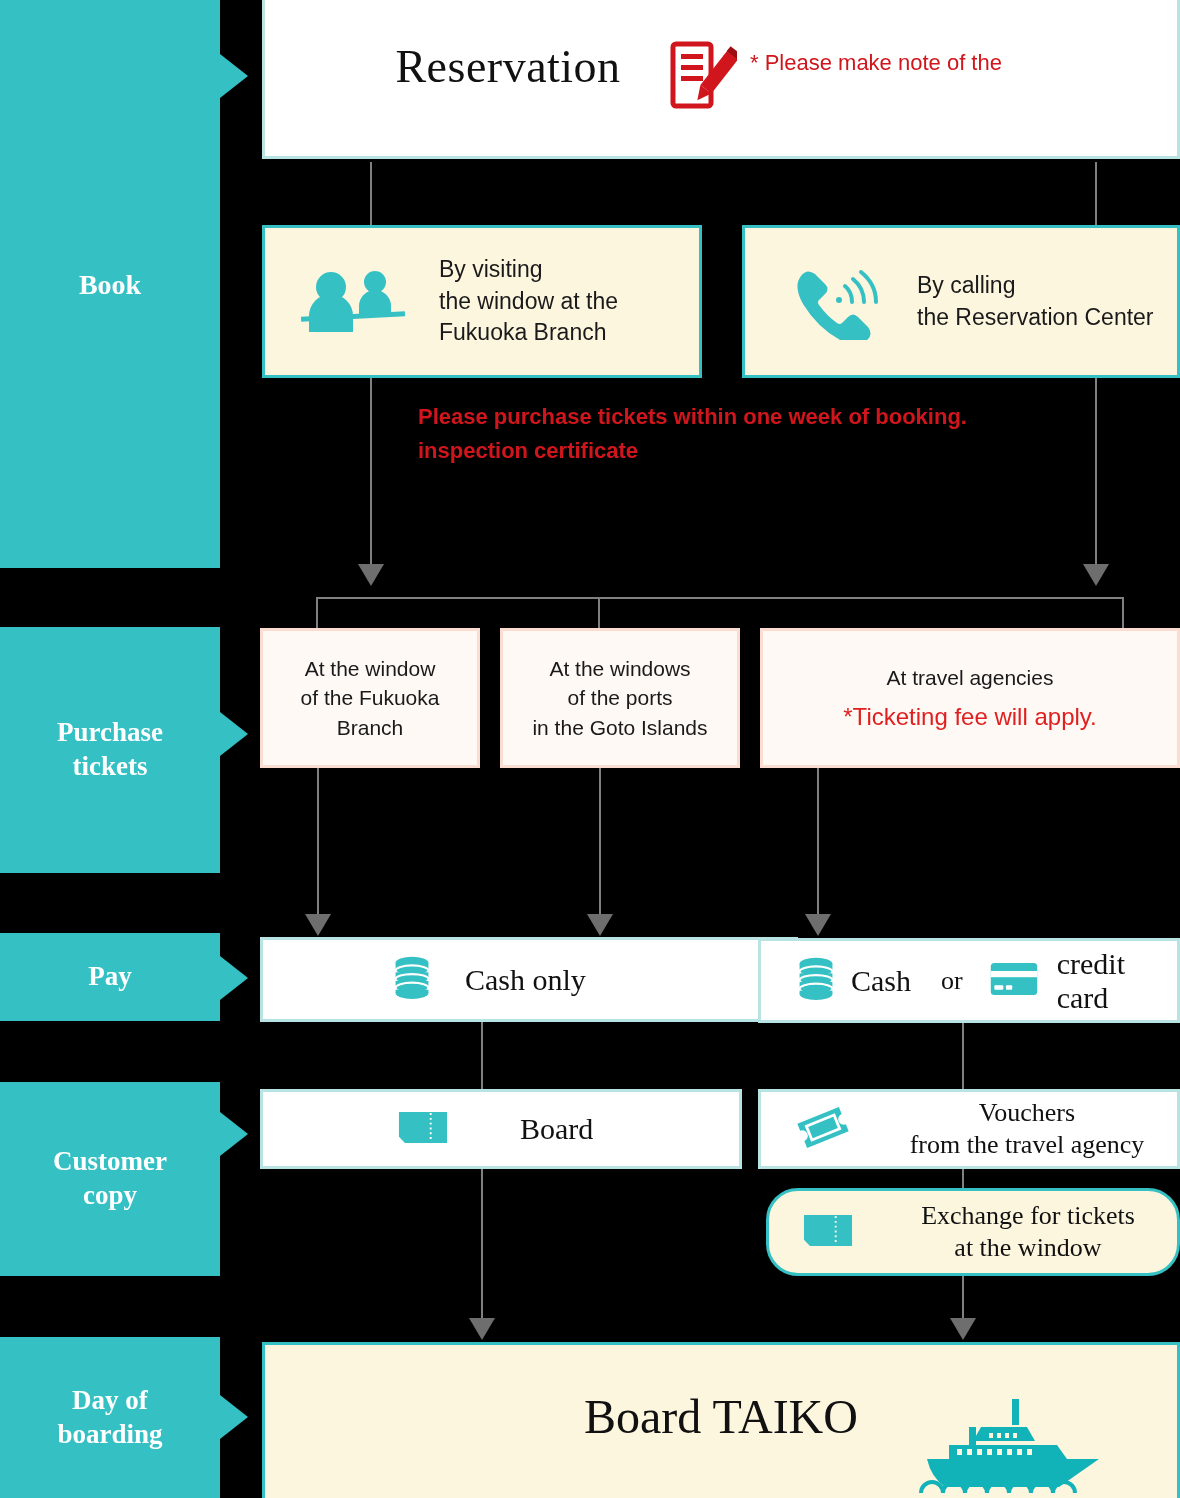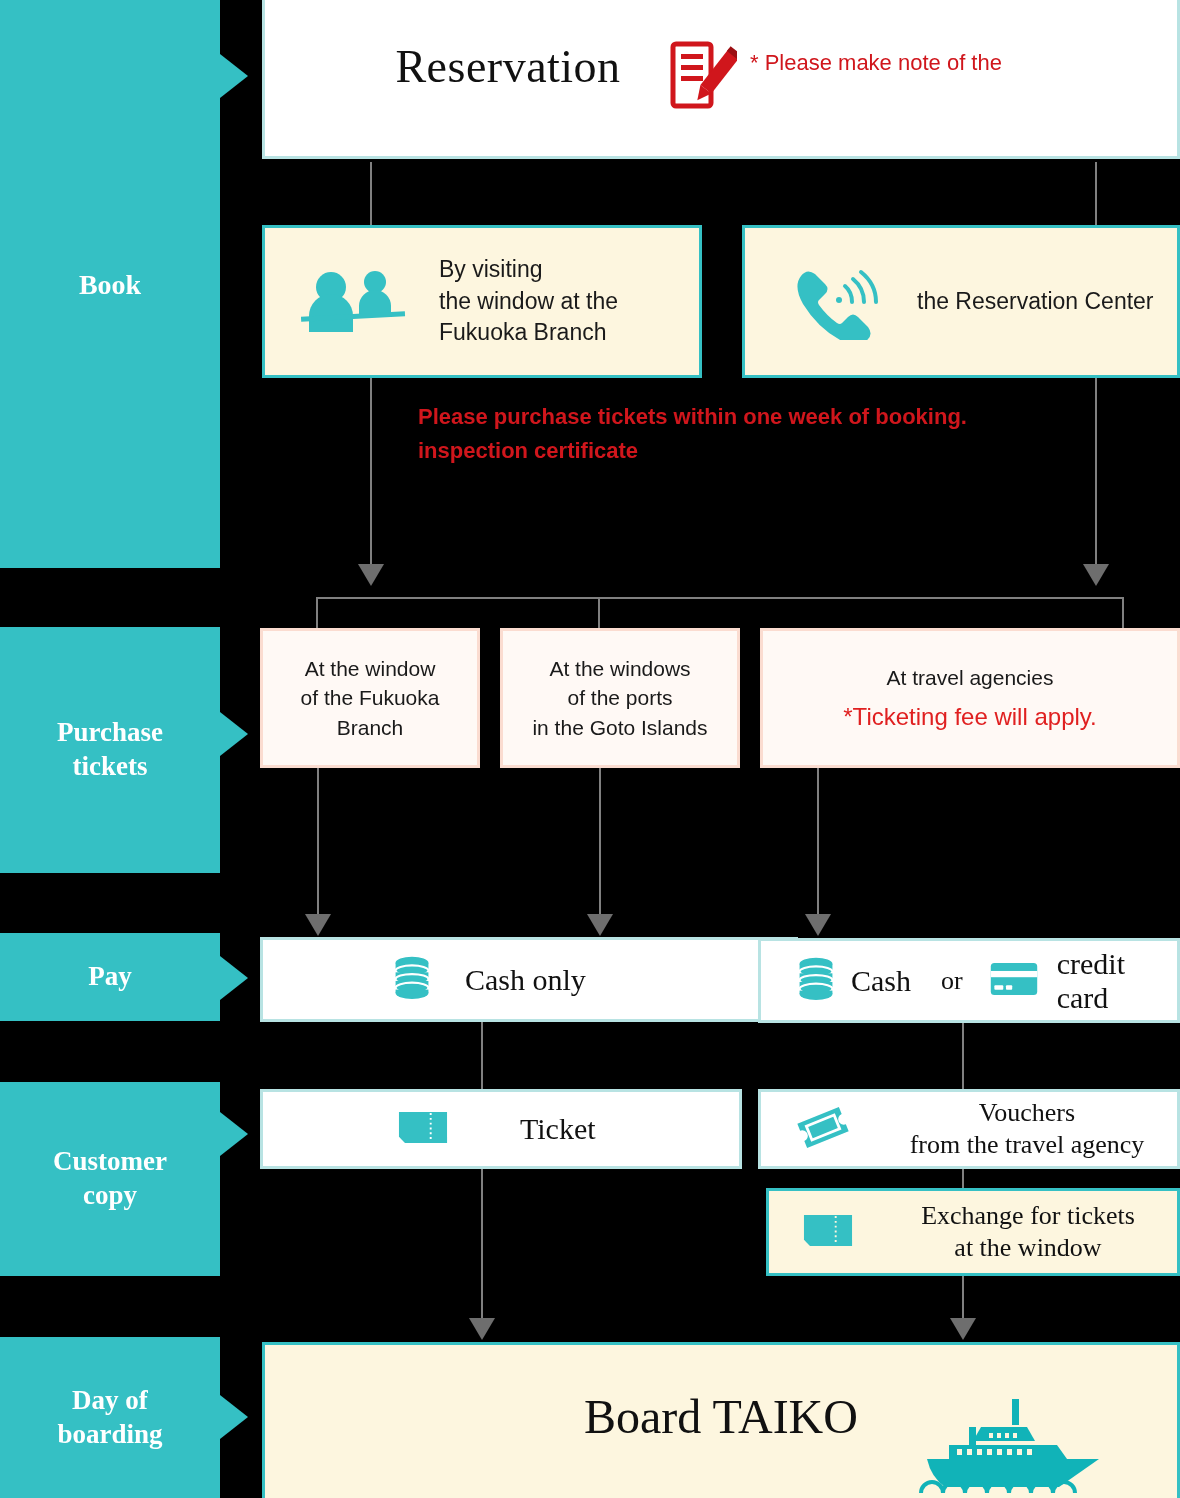--- a/index.html
+++ b/index.html
@@ -74,21 +74,21 @@
   .purchase-txt{width:100%;text-align:center;font-size:21px;color:#1a1a1a;line-height:1.4;}
   .fee-red{color:#e02020;font-size:24px;}
 
   
   #pay-left{left:260px;top:937px;width:538px;height:85px;}
   #pay-right{left:758px;top:938px;width:422px;height:85px;}
 
   
   #copy-ticket{left:260px;top:1089px;width:482px;height:80px;}
   #copy-voucher{left:758px;top:1089px;width:422px;height:80px;}
-  #copy-exchange{left:766px;top:1188px;width:414px;height:88px;}
+  #copy-exchange{left:766px;top:1188px;width:414px;height:88px;border-radius:32px;}
 
   
   #board-box{left:262px;top:1342px;width:918px;height:160px;}
   #board-title{
     position:absolute;left:0;right:0;top:44px;text-align:center;
     font-size:48px;color:#111;
   }
   #ship-icon{position:absolute;right:78px;bottom:0px;width:190px;height:110px;}
 
   .icon{flex:0 0 auto;}
@@ -206,20 +206,21 @@
     <div class="icon" style="margin-left:38px;">
       <svg viewBox="0 0 100 80" width="100" height="80">
         <path d="M18 16 q6 -8 14 -2 l10 10 q5 5 0 10 l-6 6 q-2 2 0 5 8 11 18 18 3 2 5 0 l6 -6 q5 -5 10 0 l10 10 q6 8 -2 14 -10 8 -22 1 Q36 70 20 44 Q10 26 18 16 z" fill="#35c0c4"></path>
         <path d="M62 26 q7 6 7 16" stroke="#35c0c4" stroke-width="4" fill="none" stroke-linecap="round"></path>
         <path d="M70 19 q11 9 11 23" stroke="#35c0c4" stroke-width="4" fill="none" stroke-linecap="round"></path>
         <path d="M78 12 q15 12 15 30" stroke="#35c0c4" stroke-width="4" fill="none" stroke-linecap="round"></path>
         <circle cx="56" cy="40" r="3" fill="#35c0c4"></circle>
       </svg>
     </div>
     <div class="sans book-txt" style="margin-left:34px;">
+      <div>By calling</div>
       <div>the Reservation Center</div>
     </div>
   </div>
 
   <div class="sans" id="red-notice">
     <span class="l1">Please purchase tickets within one week of booking.</span>
     <span class="l3">inspection certificate</span>
   </div>
 
   <div class="box box-pink" id="purchase-a">
@@ -295,21 +296,21 @@
 
   <div class="box box-white" id="copy-ticket">
     <div class="inline-row" style="justify-content:flex-start;padding-left:135px;">
       <span class="icon">
         <svg viewBox="0 0 52 34" width="50" height="33">
           <path d="M1 1 h50 v32 h-44 l-6 -6 z" fill="#35c0c4"></path>
           <path d="M1 27 l6 6 h-6 z" fill="#ffffff"></path>
           <line x1="34" y1="2" x2="34" y2="32" stroke="#ffffff" stroke-width="2" stroke-dasharray="2 3"></line>
         </svg>
       </span>
-      <span class="serif" style="font-size:30px;color:#111;margin-left:72px;">Ticket</span>
+      <span class="serif" style="font-size:30px;color:#111;margin-left:72px;">Board</span>
     </div>
   </div>
 
   <div class="box box-white" id="copy-voucher">
     <div class="inline-row" style="justify-content:flex-start;padding-left:34px;">
       <span class="icon">
         <svg viewBox="0 0 60 48" width="56" height="45">
           <g transform="rotate(-22 30 24)">
             <path d="M6 10 h48 v8 a6 6 0 0 0 0 12 v8 h-48 v-8 a6 6 0 0 0 0 -12 z" fill="#35c0c4"></path>
             <rect x="14" y="16" width="32" height="16" fill="none" stroke="#ffffff" stroke-width="3"></rect>

